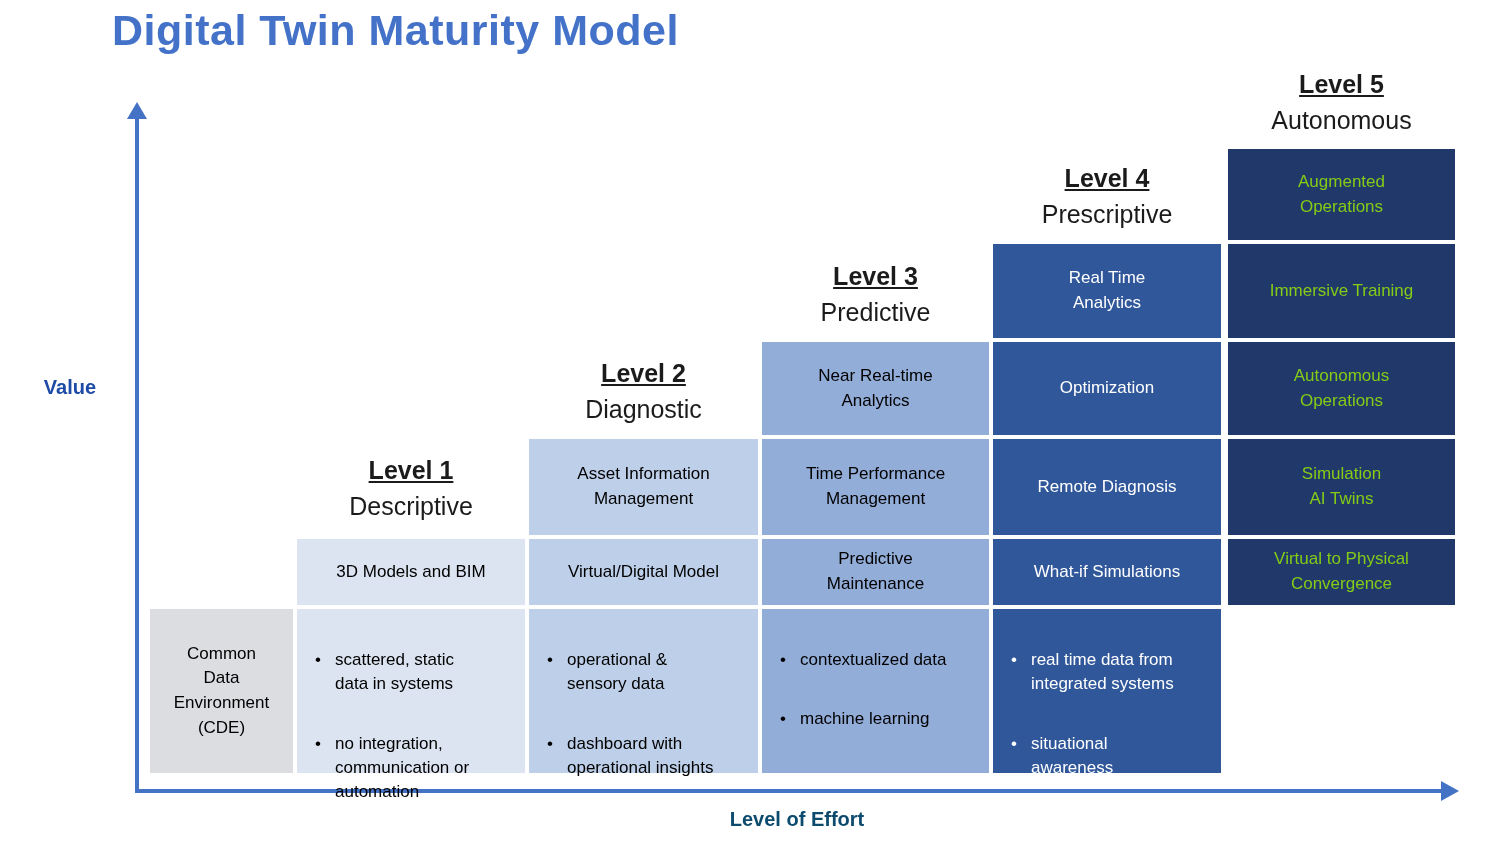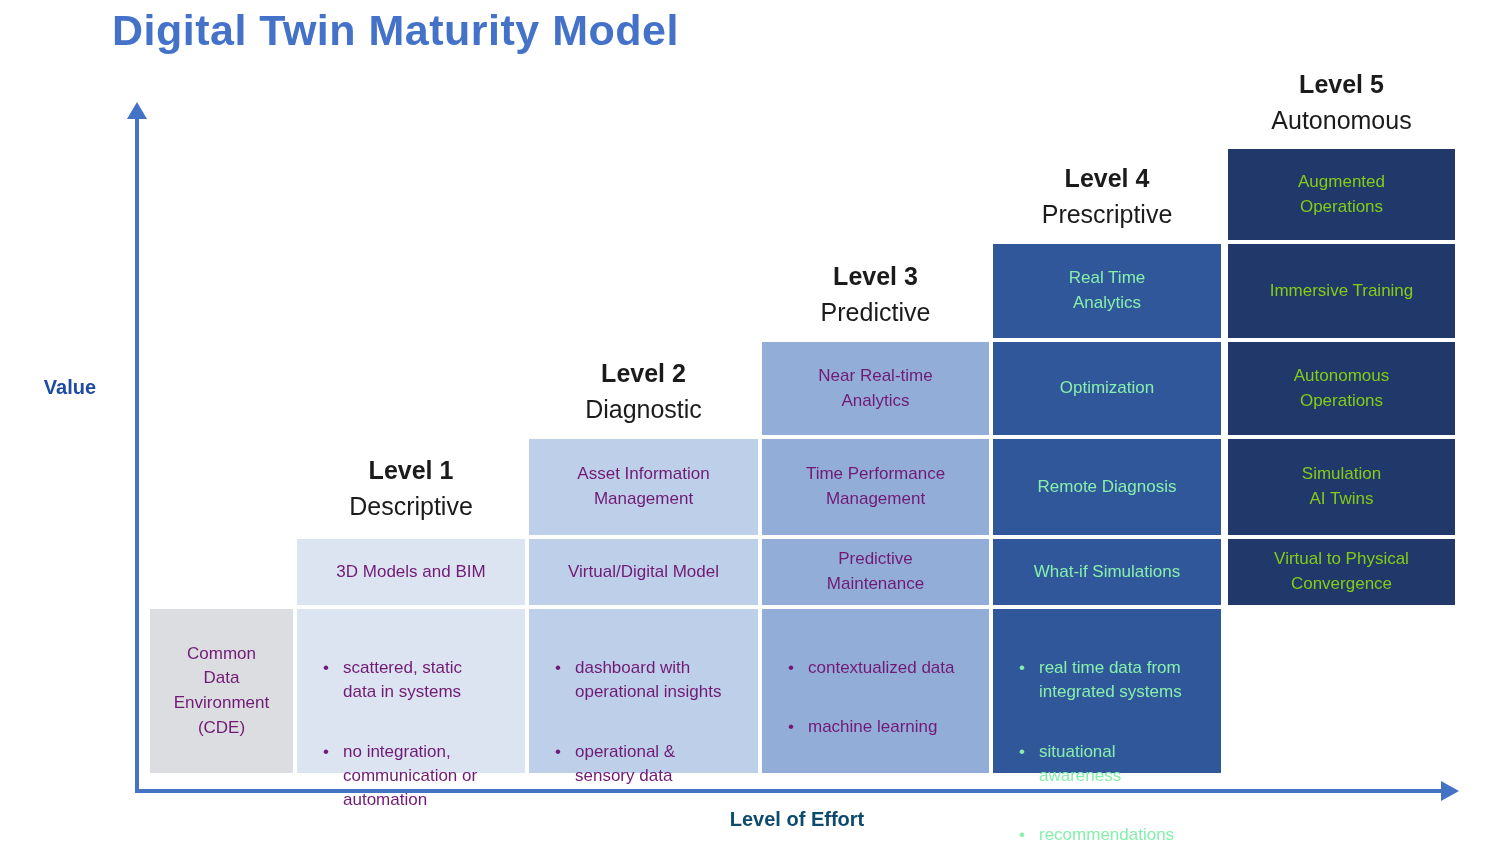--- a/index.html
+++ b/index.html
@@ -16,51 +16,51 @@
   .h-axis{position:absolute;left:135px;top:789px;width:1312px;height:4px;background:#4472c4;}
   .h-arrow{position:absolute;left:1441px;top:781px;width:0;height:0;
     border-top:10px solid transparent;border-bottom:10px solid transparent;border-left:18px solid #4472c4;}
   .y-label{position:absolute;left:14px;top:376px;width:112px;text-align:center;
     font-size:20px;font-weight:bold;color:#1e4ba6;}
   .x-label{position:absolute;left:647px;top:808px;width:300px;text-align:center;
     font-size:20px;font-weight:bold;color:#0c4a6e;}
 
   
   .hdr{position:absolute;text-align:center;color:#1b1b1b;font-size:25px;line-height:36px;}
-  .hdr .lvl{font-weight:bold;}
+  .hdr .lvl{font-weight:bold;text-decoration:underline;}
   .h1{top:452px}.h2{top:355px}.h3{top:258px}.h4{top:160px}.h5{top:66px}
 
   
   .c-label{left:148px;width:147px}
   .c1{left:295px;width:232px}
   .c2{left:527px;width:233px}
   .c3{left:760px;width:231px}
   .c4{left:991px;width:232px}
   .c5{left:1226px;width:231px}
   
   .r1{top:147px;height:95px}
   .r2{top:242px;height:98px}
   .r3{top:340px;height:97px}
   .r4{top:437px;height:100px}
   .r5{top:537px;height:70px}
   .r6{top:607px;height:168px}
 
   .cell{position:absolute;box-sizing:border-box;border:2px solid #ffffff;
     display:flex;align-items:center;justify-content:center;text-align:center;
-    font-size:17px;line-height:1.45;color:#701a75;white-space:pre-line;padding:4px 8px;}
+    font-size:17px;line-height:1.45;color:#000000;white-space:pre-line;padding:4px 8px;}
   .flabel{background:#dcdde0;}
   .f1{background:#dce4f1;}
   .f2{background:#bed0e9;}
   .f3{background:#93add9;}
-  .f4{background:#30579a;color:#86efac;}
+  .f4{background:#30579a;color:#ffffff;}
   .f5{background:#20386a;color:#84cc16;}
 
   
   .cell.bullets-cell{align-items:flex-start;justify-content:flex-start;text-align:left;padding:14px 6px 8px 6px;}
-  ul.bullets{list-style:none;margin:8px;padding:0;width:100%;}
+  ul.bullets{list-style:none;margin:0;padding:0;width:100%;}
   ul.bullets li{position:relative;padding-left:32px;margin-bottom:11px;white-space:pre-line;
     font-size:17px;line-height:1.42;}
   ul.bullets li::before{content:"\2022";position:absolute;left:12px;top:0;}
 </style>
 </head>
 <body>
 
 <div id="stage">
 
   <div class="title">Digital Twin Maturity Model</div>
@@ -132,24 +132,24 @@
       <li>scattered, static
 data in systems</li>
       <li>no integration,
 communication or
 automation</li>
     </ul>
   </div>
 
   <div class="cell c2 r6 f2 bullets-cell">
     <ul class="bullets">
+      <li>operational &amp;
+sensory data</li>
       <li>dashboard with
 operational insights</li>
-      <li>operational &amp;
-sensory data</li>
     </ul>
   </div>
 
   <div class="cell c3 r6 f3 bullets-cell">
     <ul class="bullets">
       <li>contextualized data</li>
       <li>machine learning</li>
     </ul>
   </div>
 

